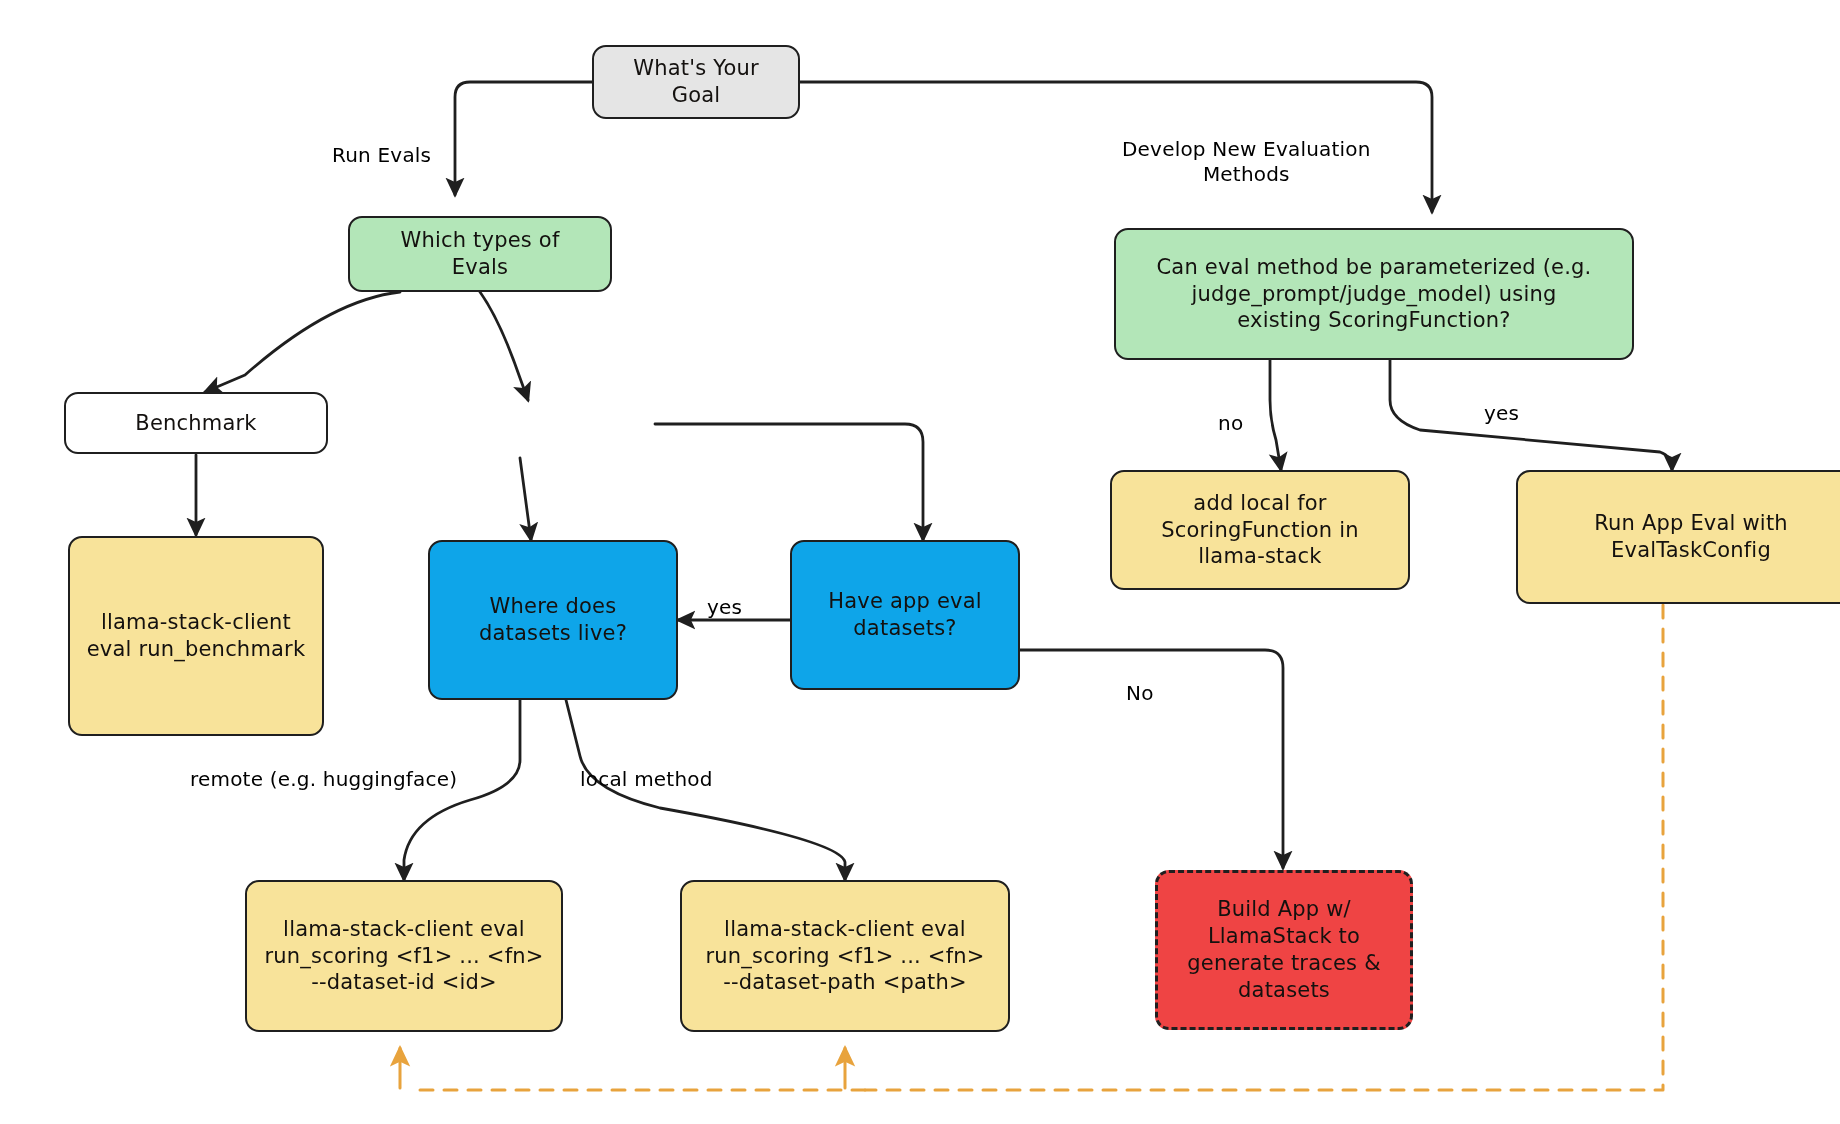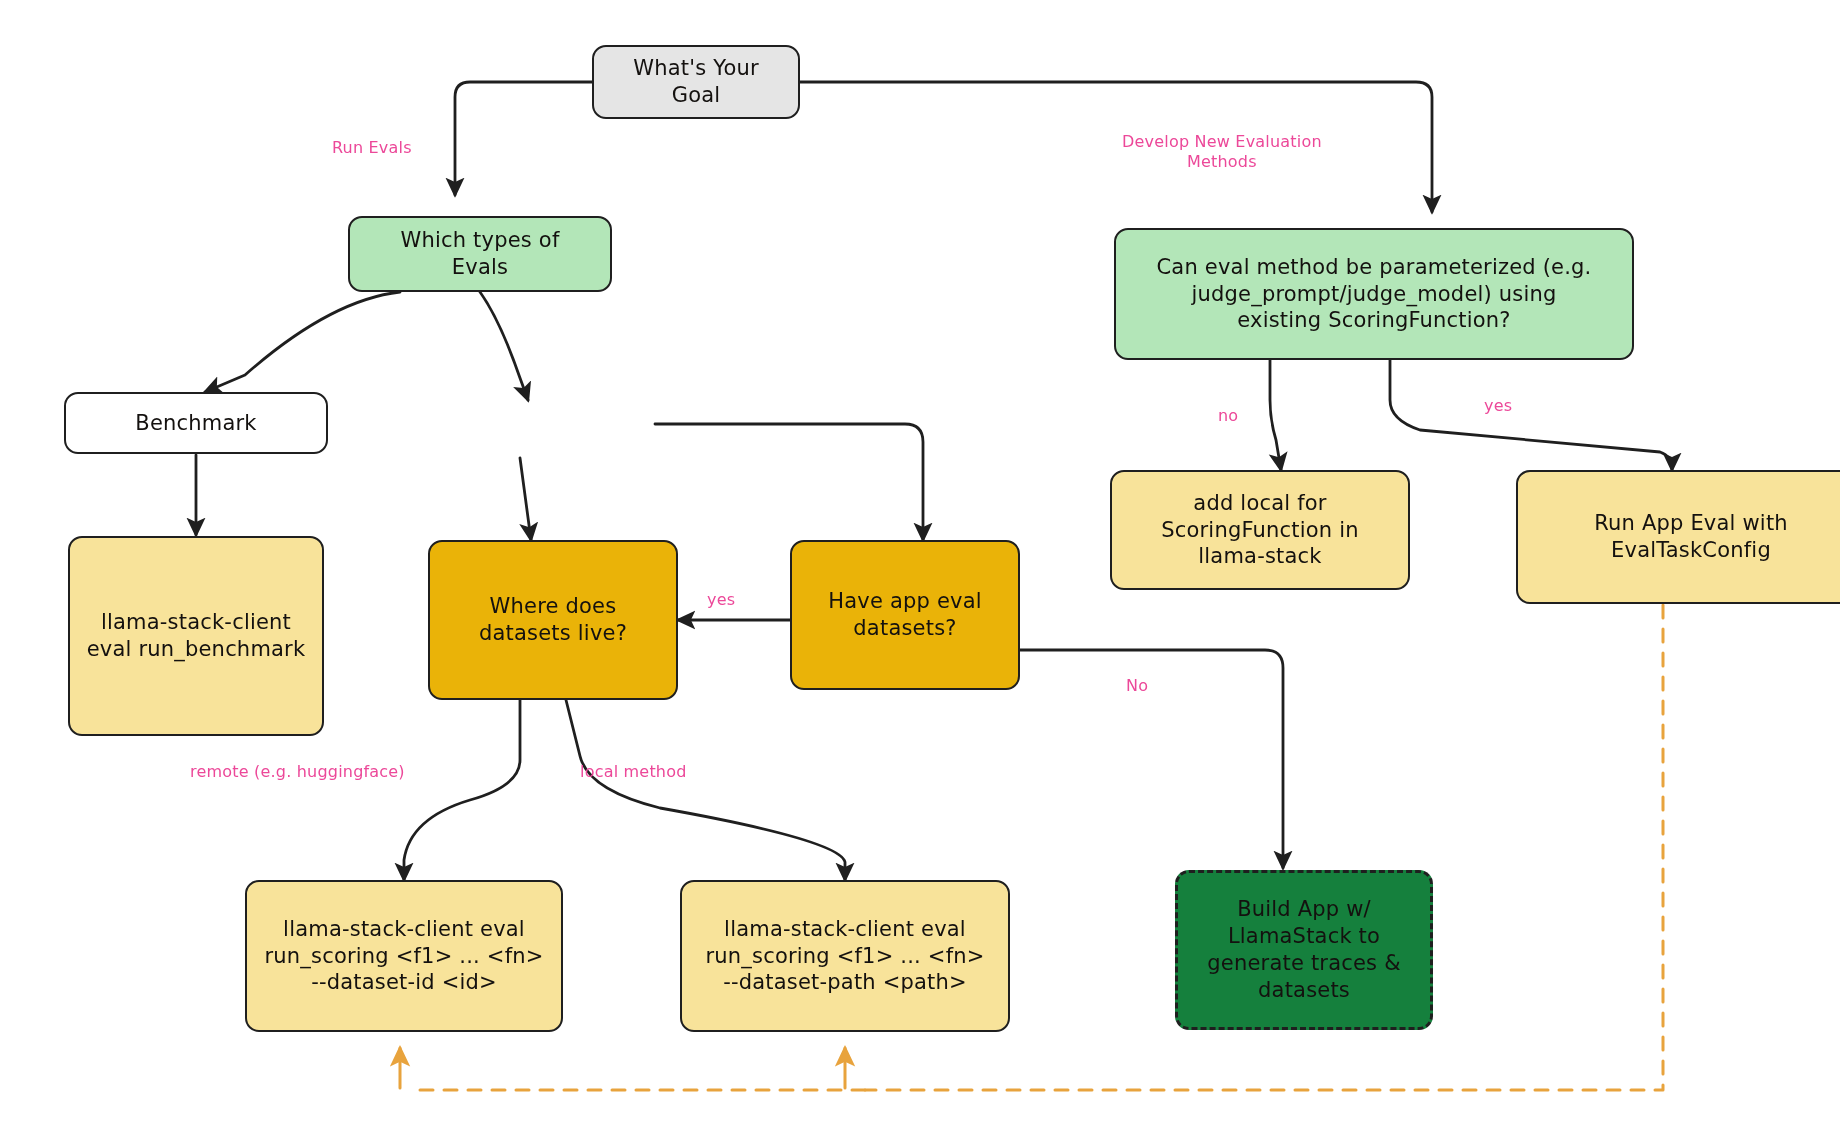--- a/index.html
+++ b/index.html
@@ -38,32 +38,31 @@
     color: #14110f;
     font-size: 21px;
     line-height: 1.28;
     padding: 6px 10px;
     white-space: pre-line;
     letter-spacing: 0.2px;
   }
   .node.pink   { background: #e5e5e5; }
   .node.green  { background: #b3e6b8; }
   .node.yellow { background: #f8e39a; }
-  .node.blue   { background: #eab308; }
+  .node.blue   { background: #0ea5e9; }
   .node.white  { background: #ffffff; }
   .node.dashed {
-    background: #15803d;
+    background: #ef4444;
     border-style: dashed;
     border-width: 3px;
-    margin-left: 20px;
   }
   .edge-label {
     position: absolute;
-    font-size: 16px;
-    color: #ec4899;
+    font-size: 20px;
+    color: #000000;
     white-space: pre-line;
     line-height: 1.25;
     letter-spacing: 0.2px;
   }
 </style>
 </head>
 <body>
 
 <div id="canvas">
 

